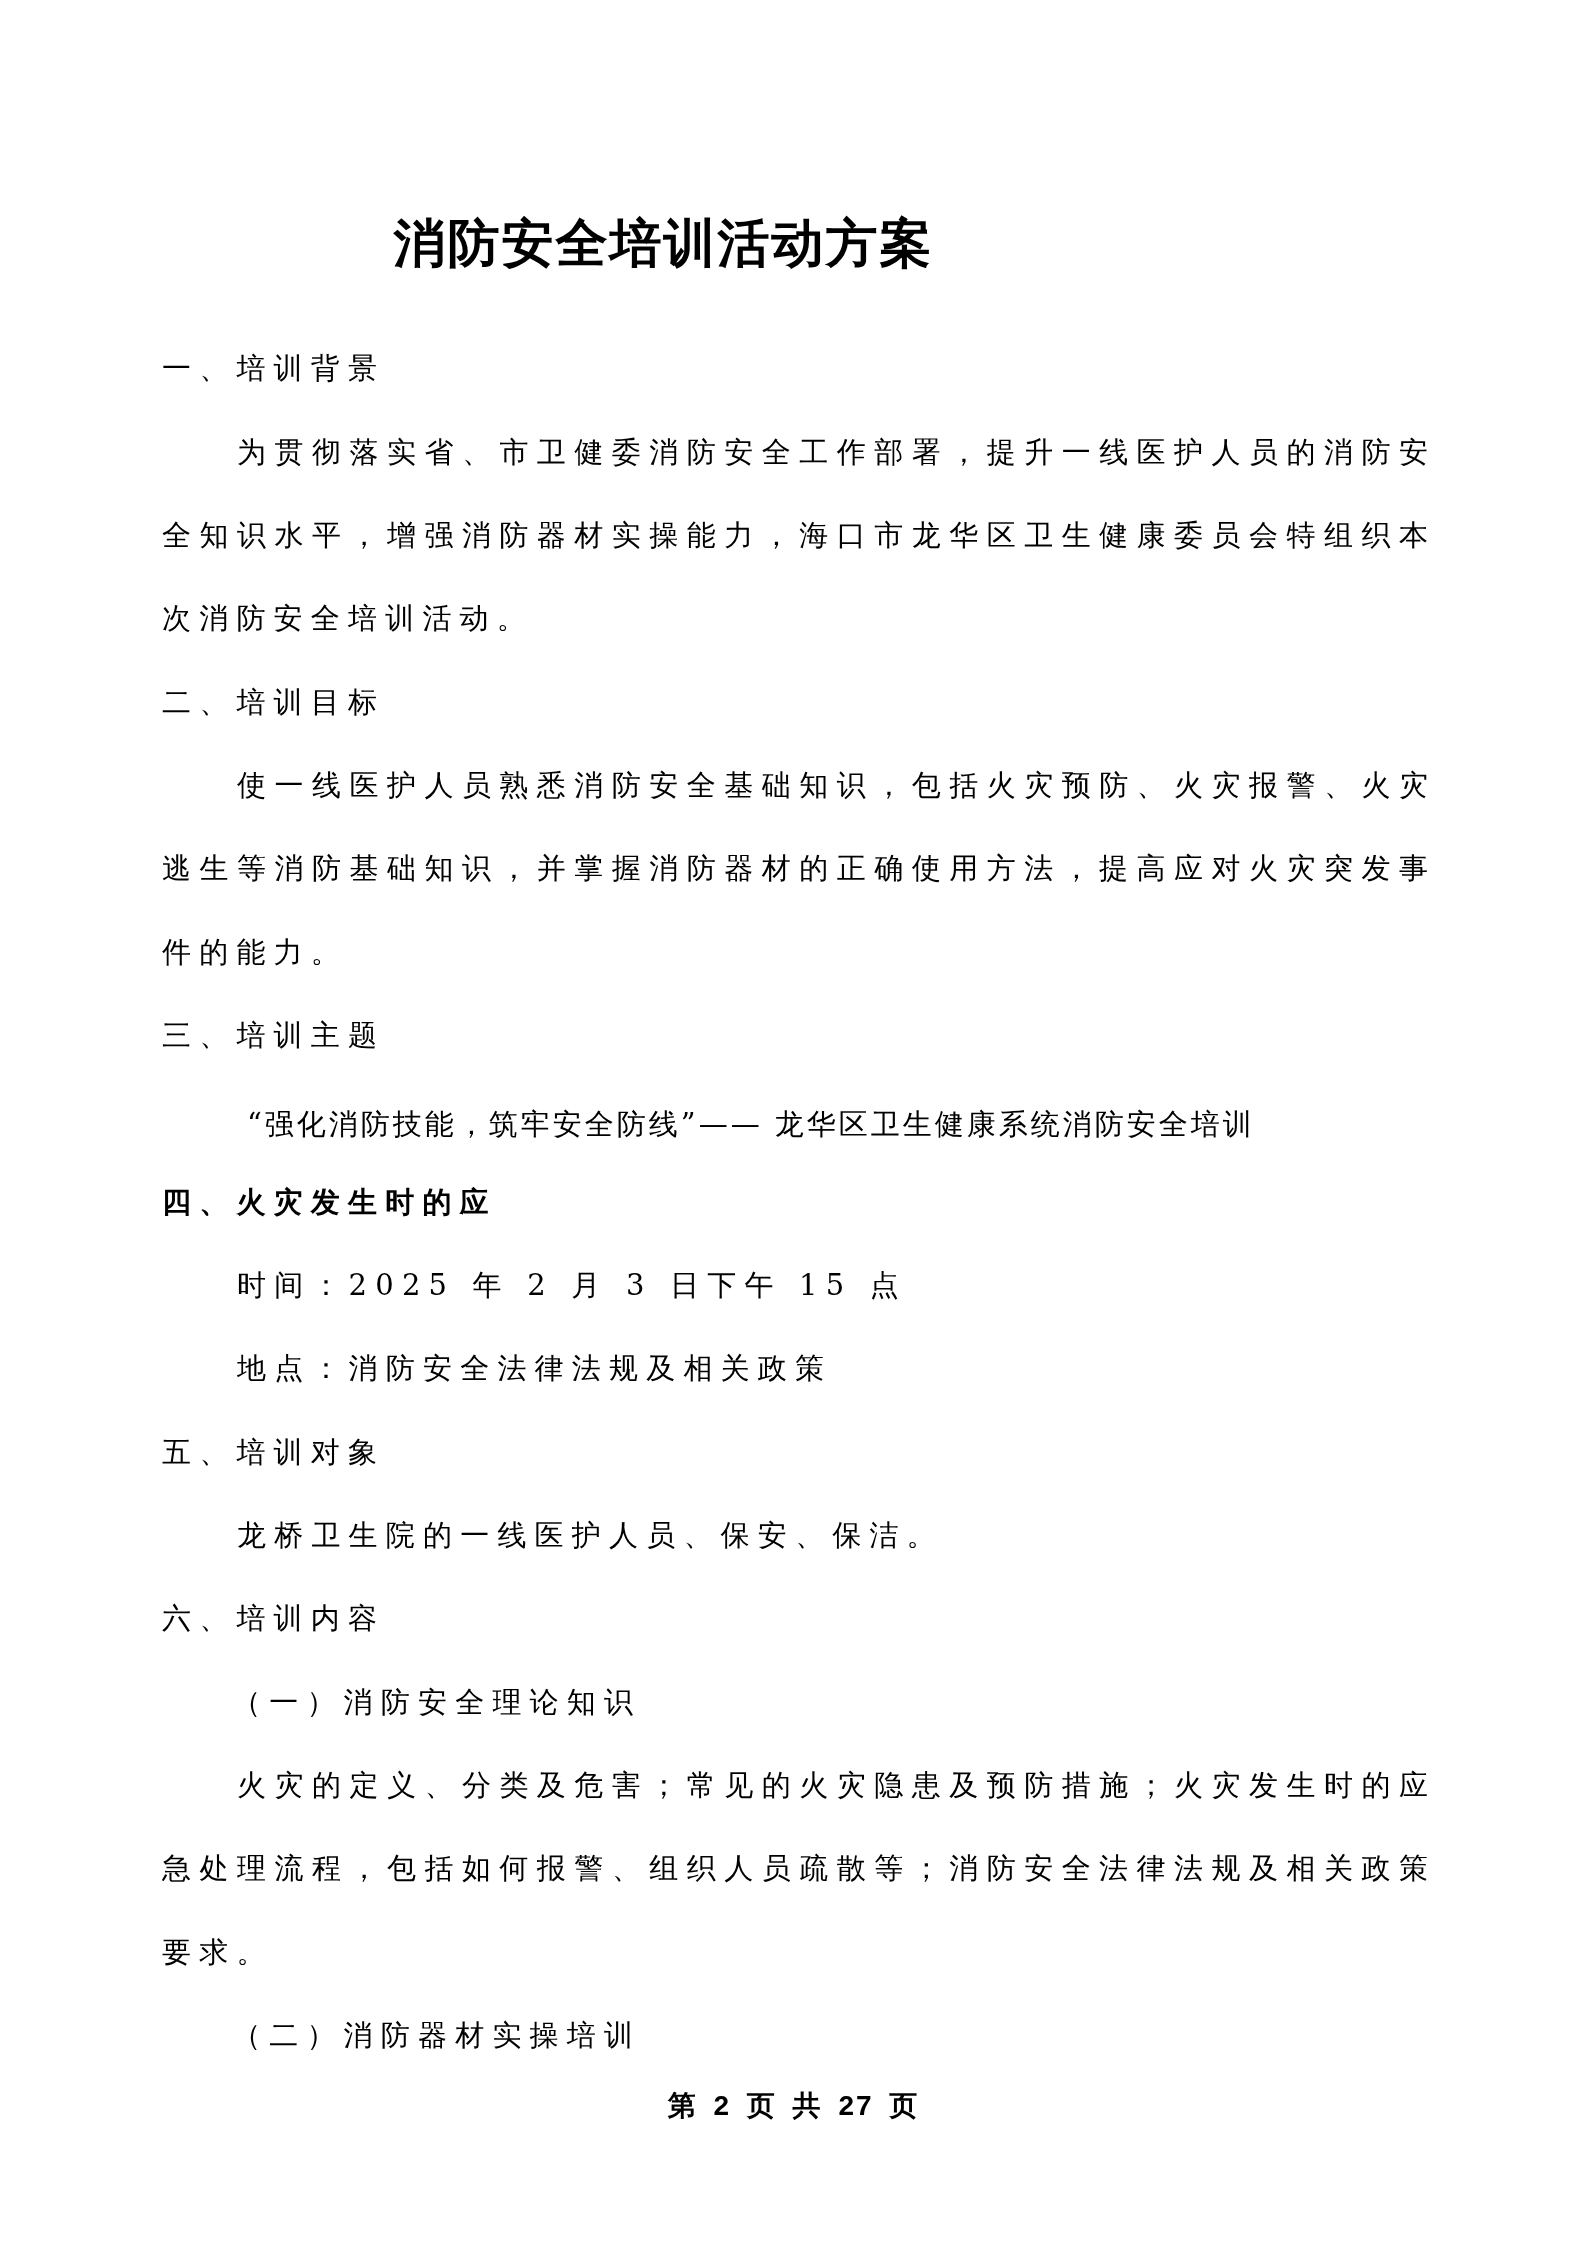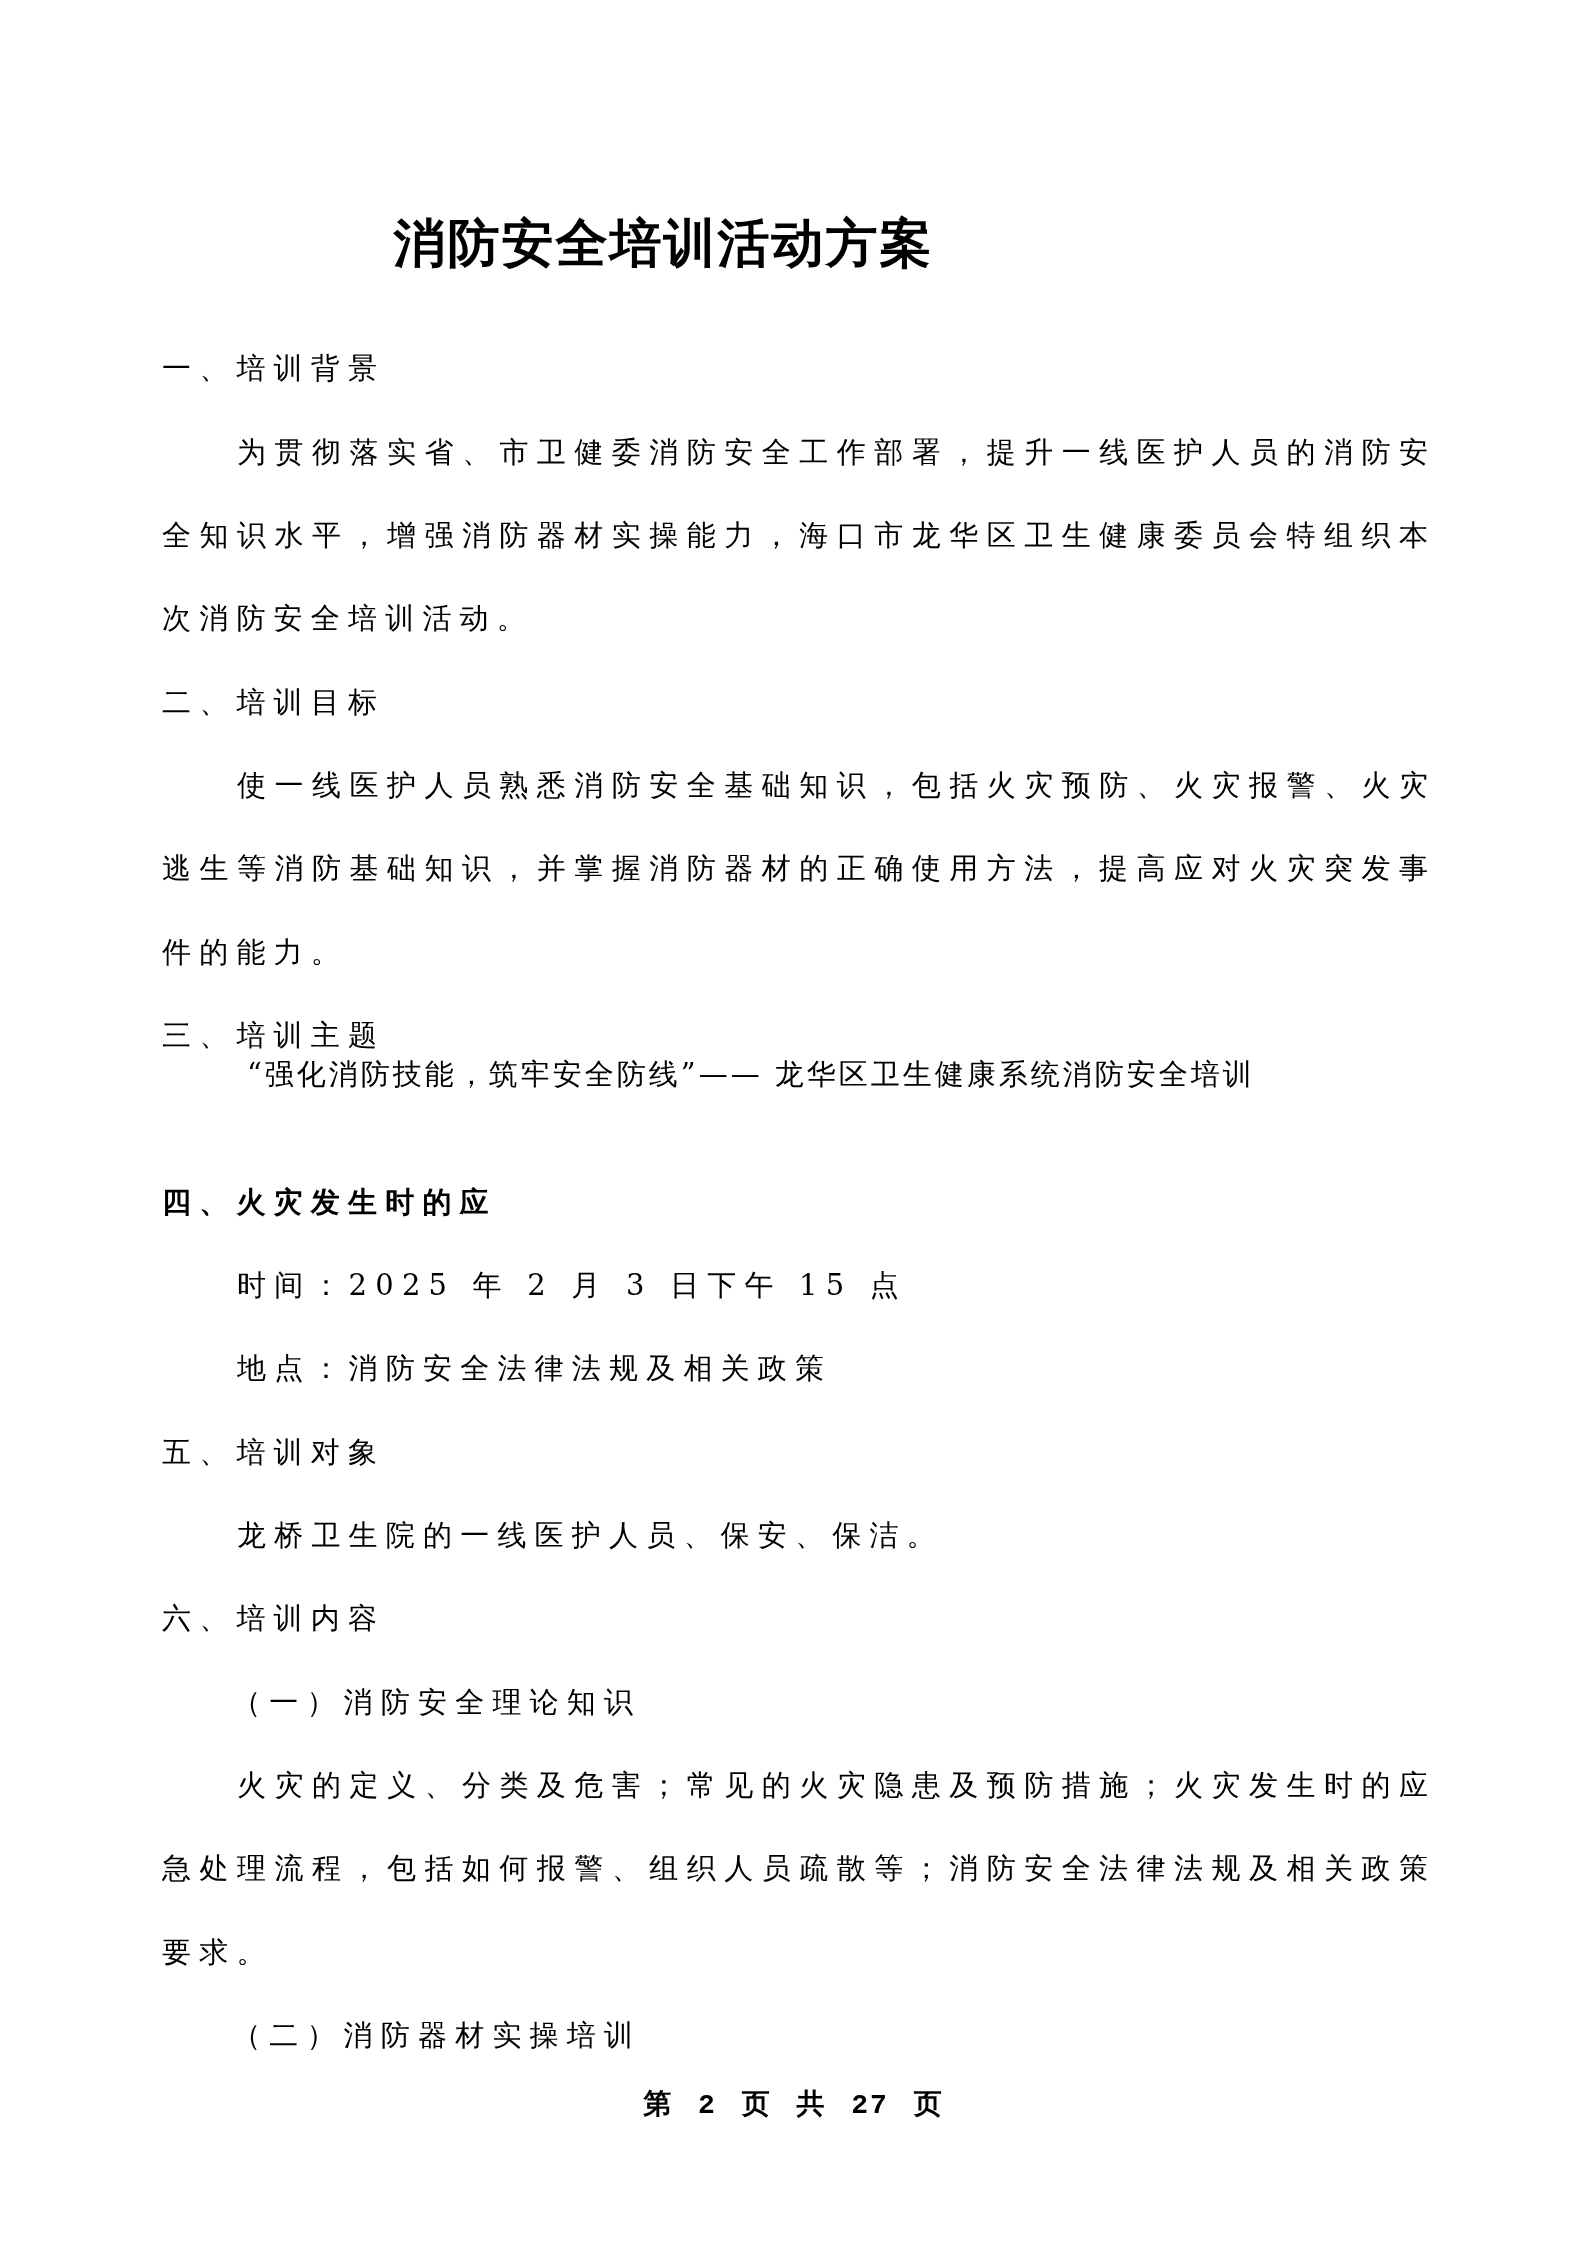--- a/index.html
+++ b/index.html
@@ -8,41 +8,41 @@
   .title { position:absolute; left:0; width:1327px; top:212px; text-align:center;
            font-family:"DejaVu Sans","Liberation Sans",sans-serif; font-weight:bold;
            font-size:52px; line-height:62px; letter-spacing:2px; }
   .line { position:absolute; left:162px; width:1266px; height:40px; line-height:40px;
           font-size:29px; letter-spacing:8.2px; white-space:nowrap; }
   .line.indent { left:237px; width:1191px; }
   .line.indent2 { left:247px; }
   .line.justify { text-align:justify; text-align-last:justify; letter-spacing:0; }
   .line.bold { font-weight:bold; }
   .footer { position:absolute; left:0; width:1587px; top:2088px; text-align:center;
-            font-family:Liberation Mono, monospace; font-weight:bold;
+            font-family:Liberation Sans, sans-serif; font-weight:bold;
             font-size:28px; line-height:36px; word-spacing:6px; letter-spacing:2px; }
 </style>
 </head>
 <body>
 
 <div>
   <div class="title">消防安全培训活动方案</div>
 
   <div class="line" style="top:348px">一、培训背景</div>
   <div class="line indent justify" style="top:432px">为贯彻落实省、市卫健委消防安全工作部署，提升一线医护人员的消防安</div>
   <div class="line justify" style="top:515px">全知识水平，增强消防器材实操能力，海口市龙华区卫生健康委员会特组织本</div>
   <div class="line" style="top:598px">次消防安全培训活动。</div>
 
   <div class="line" style="top:682px">二、培训目标</div>
   <div class="line indent justify" style="top:765px">使一线医护人员熟悉消防安全基础知识，包括火灾预防、火灾报警、火灾</div>
   <div class="line justify" style="top:848px">逃生等消防基础知识，并掌握消防器材的正确使用方法，提高应对火灾突发事</div>
   <div class="line" style="top:932px">件的能力。</div>
 
   <div class="line" style="top:1015px">三、培训主题</div>
-  <div class="line indent indent2" style="top:1054px;letter-spacing:3px">“强化消防技能，筑牢安全防线”—— 龙华区卫生健康系统消防安全培训</div>
+  <div class="line indent indent2" style="top:1104px;letter-spacing:3px">“强化消防技能，筑牢安全防线”—— 龙华区卫生健康系统消防安全培训</div>
 
   <div class="line bold" style="top:1182px">四、火灾发生时的应</div>
   <div class="line indent" style="top:1265px">时间：2025 年 2 月 3 日下午 15 点</div>
   <div class="line indent" style="top:1348px">地点：消防安全法律法规及相关政策</div>
 
   <div class="line" style="top:1432px">五、培训对象</div>
   <div class="line indent" style="top:1515px">龙桥卫生院的一线医护人员、保安、保洁。</div>
 
   <div class="line" style="top:1598px">六、培训内容</div>
   <div class="line indent" style="top:1682px;left:232px">（一）消防安全理论知识</div>

